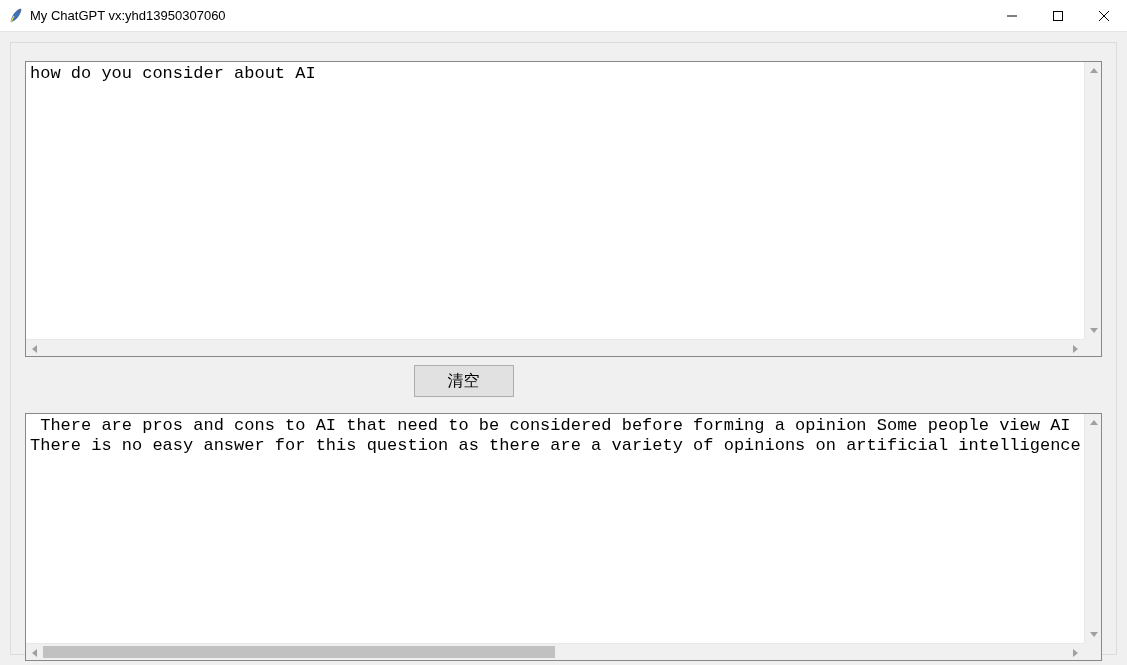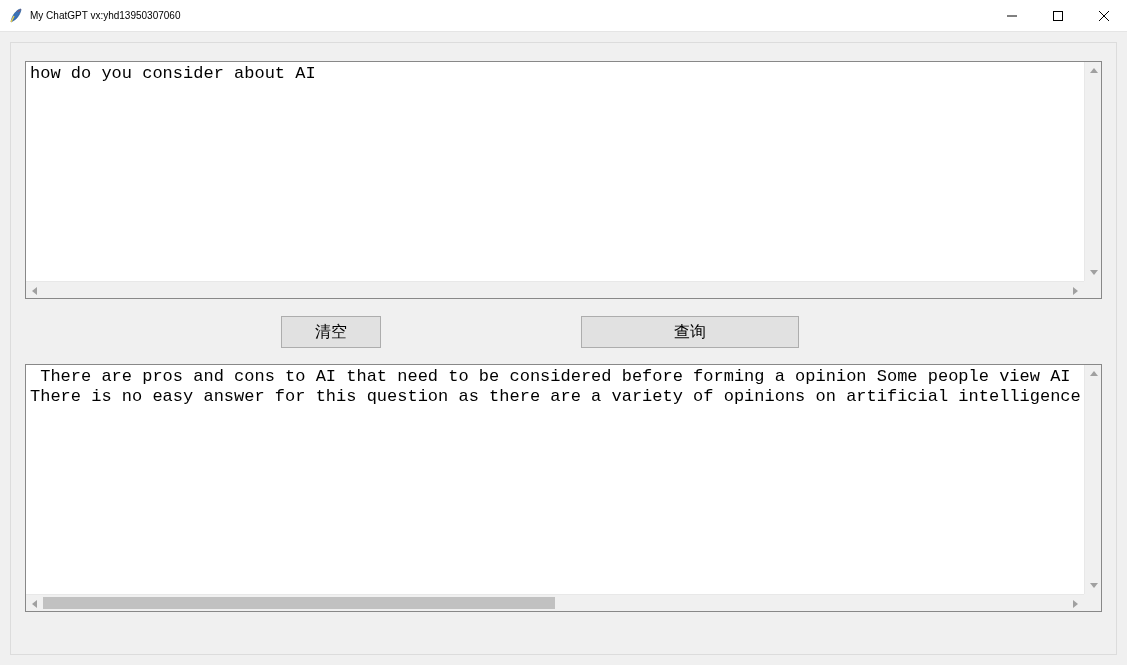--- a/index.html
+++ b/index.html
@@ -23,21 +23,21 @@
   }
   .titlebar .app-icon {
     width: 16px;
     height: 16px;
     margin-right: 6px;
     display: inline-flex;
     align-items: center;
     justify-content: center;
   }
   .titlebar .title-text {
-    font-size: 10px;
+    font-size: 13px;
     color: #000;
   }
   .titlebar .win-controls {
     margin-left: auto;
     display: flex;
     height: 100%;
   }
   .titlebar .win-btn {
     width: 46px;
     height: 100%;
@@ -61,22 +61,22 @@
     background: #f0f0f0;
     padding: 18px 14px 14px 14px;
     position: relative;
   }
   .text-panel-wrap {
     position: relative;
     background: #ffffff;
     border: 1px solid #888888;
   }
   .input-wrap {
-    height: 238px;
-    margin-bottom: 15px;
+    height: 296px;
+    margin-bottom: 6px;
   }
   .output-wrap {
     height: 248px;
     margin-top: 14px;
   }
   .text-panel {
     font-family: Consolas, "Courier New", monospace;
     font-size: 17px;
     line-height: 20px;
     color: #000;
@@ -135,20 +135,21 @@
   .corner {
     position: absolute;
     right: 0;
     bottom: 0;
     width: 17px;
     height: 17px;
     background: #f0f0f0;
   }
   .button-row {
     display: flex;
+    flex-direction: column;
     height: 36px;
     align-items: center;
     padding: 2px 0;
   }
   .spacer-left { width: 256px; }
   .btn {
     height: 32px;
     background: #e1e1e1;
     border: 1px solid #adadad;
     font-family: "Microsoft YaHei", "SimSun", sans-serif;
@@ -224,21 +225,20 @@
               <polygon points="0,0 0,8 5,4" fill="#a0a0a0"></polygon>
             </svg>
         </div>
       </div>
       <div class="corner"></div>
     </div>
 
     <div class="button-row">
       <div class="spacer-left"></div>
       <div class="btn btn-clear">清空</div>
-      <div class="btn btn-query">查询</div>
     </div>
 
     <div class="text-panel-wrap output-wrap">
       <div class="text-panel"> There are pros and cons to AI that need to be considered before forming a opinion Some people view AI
 There is no easy answer for this question as there are a variety of opinions on artificial intelligence</div>
       <div class="sb-v">
         <div class="sb-btn">
           <svg width="8" height="5" viewBox="0 0 8 5">
               <polygon points="4,0 8,5 0,5" fill="#a0a0a0"></polygon>
             </svg>

